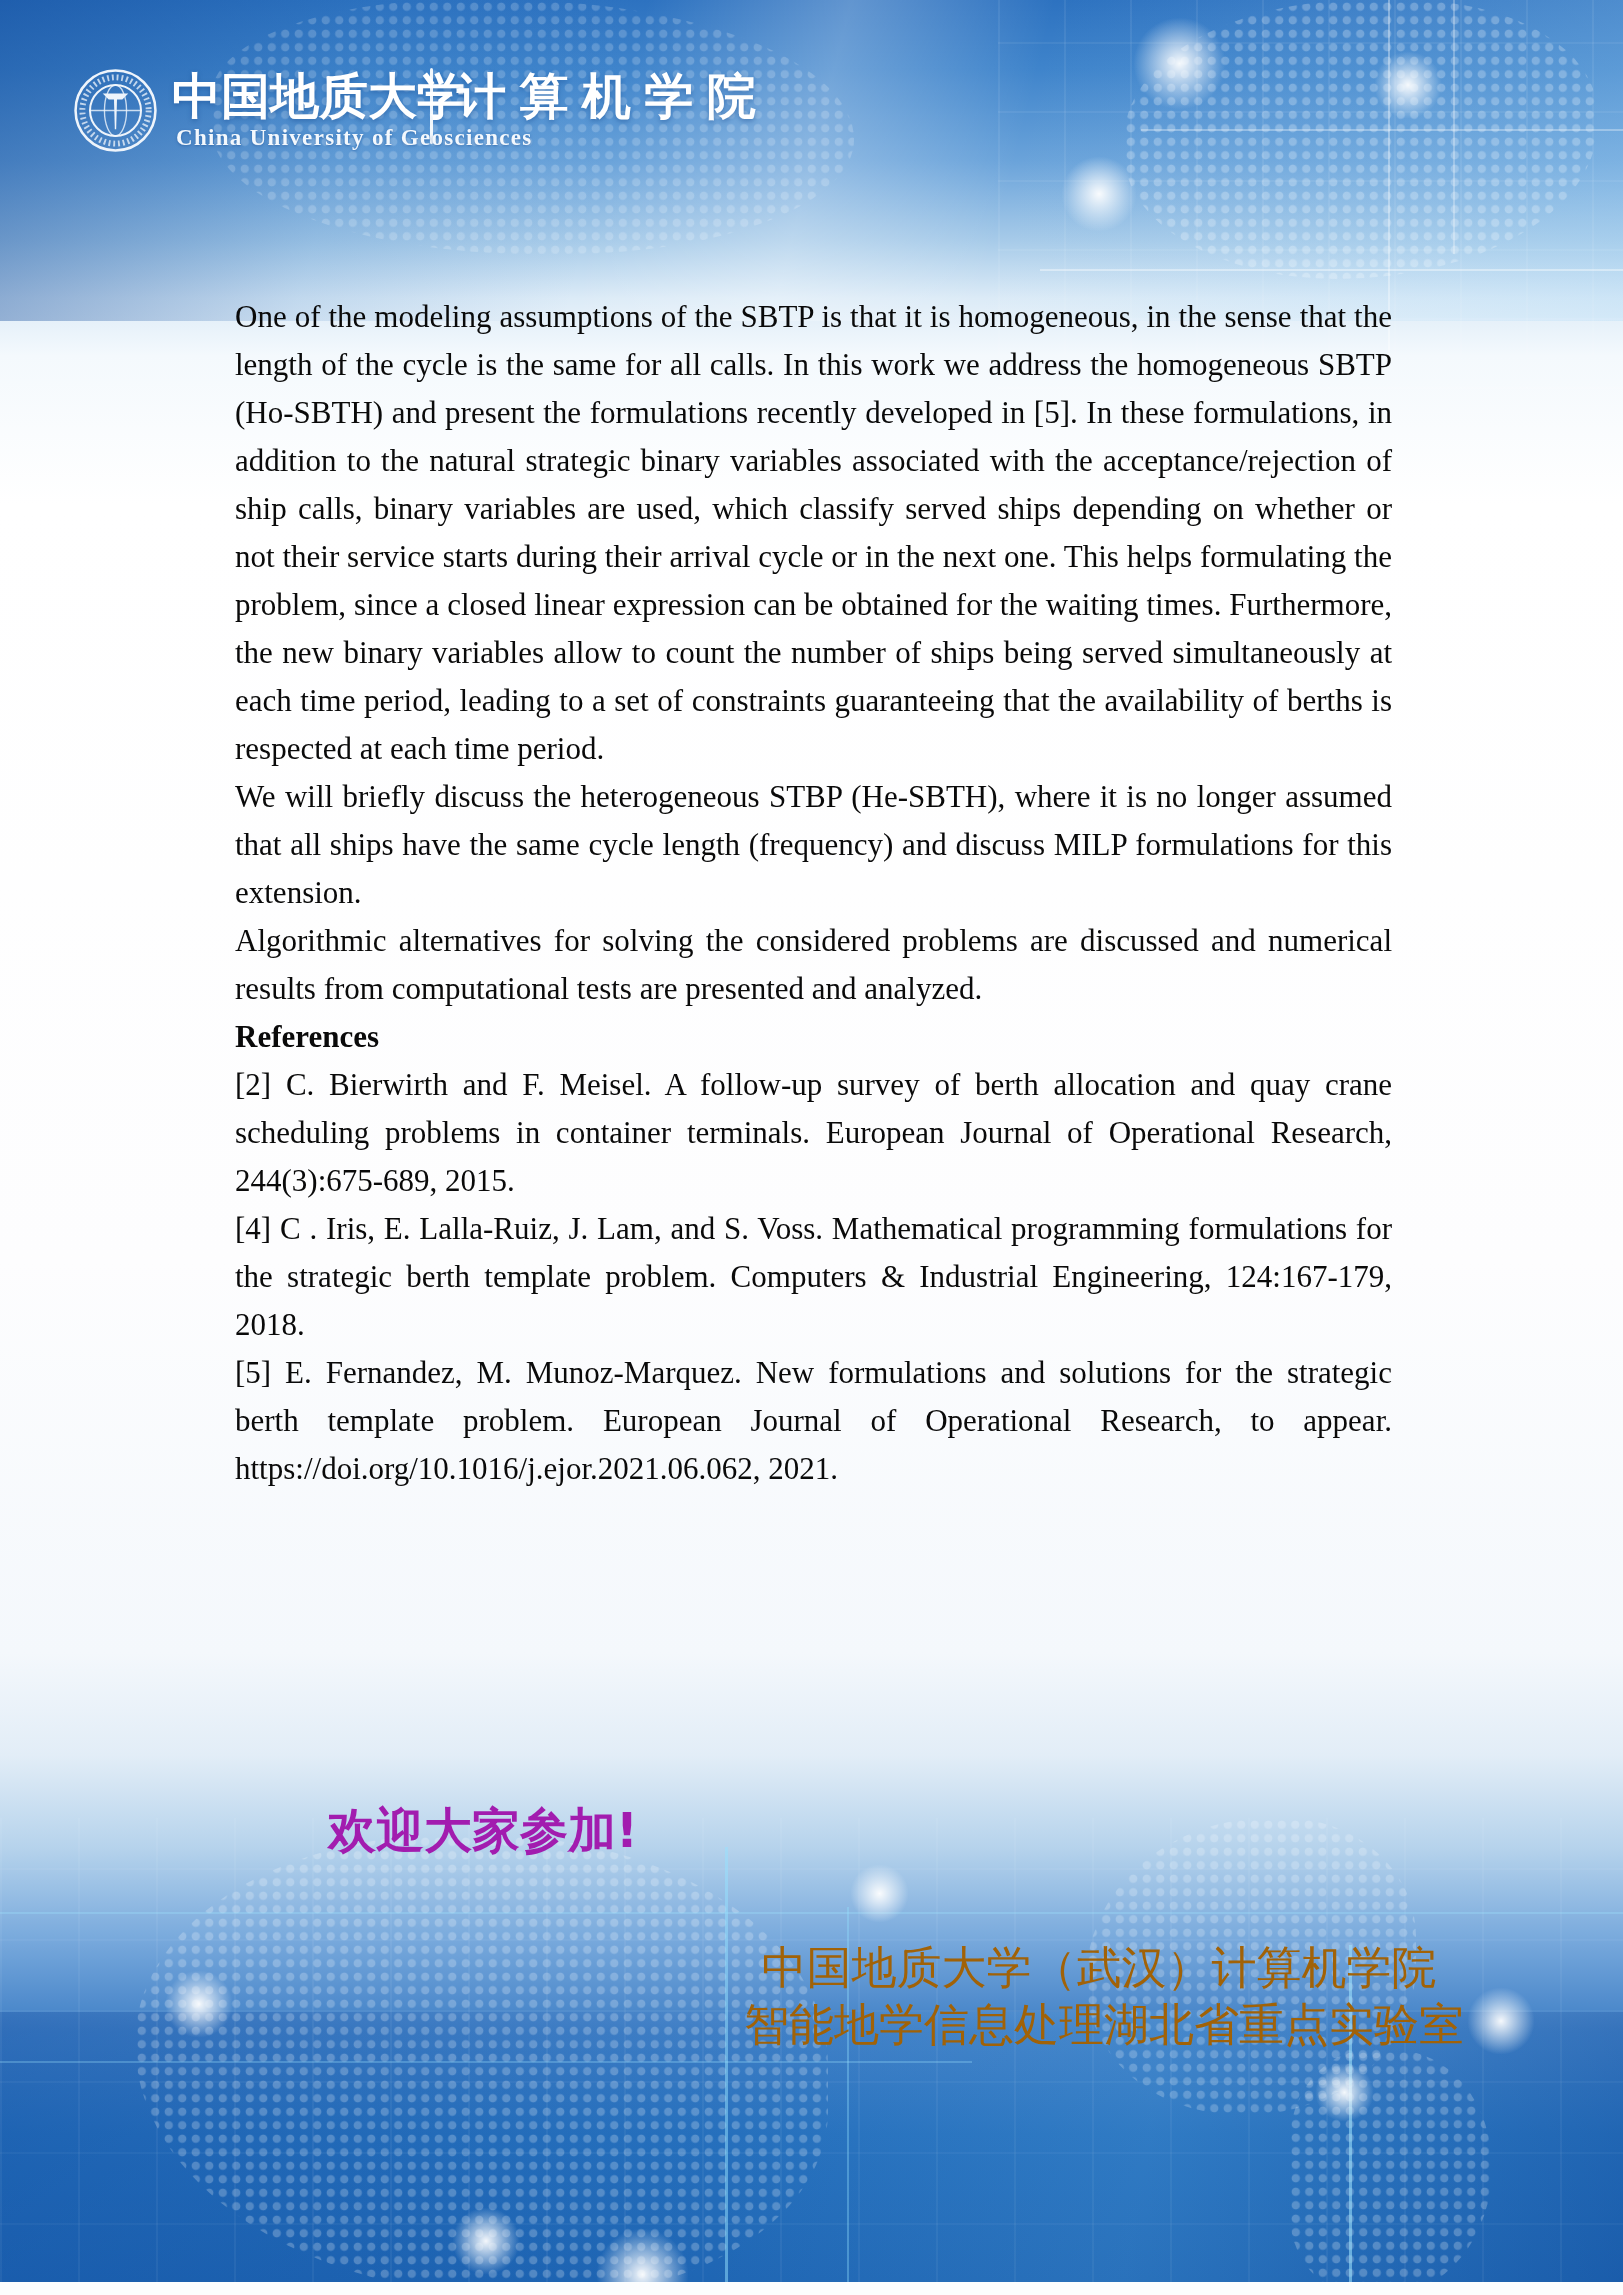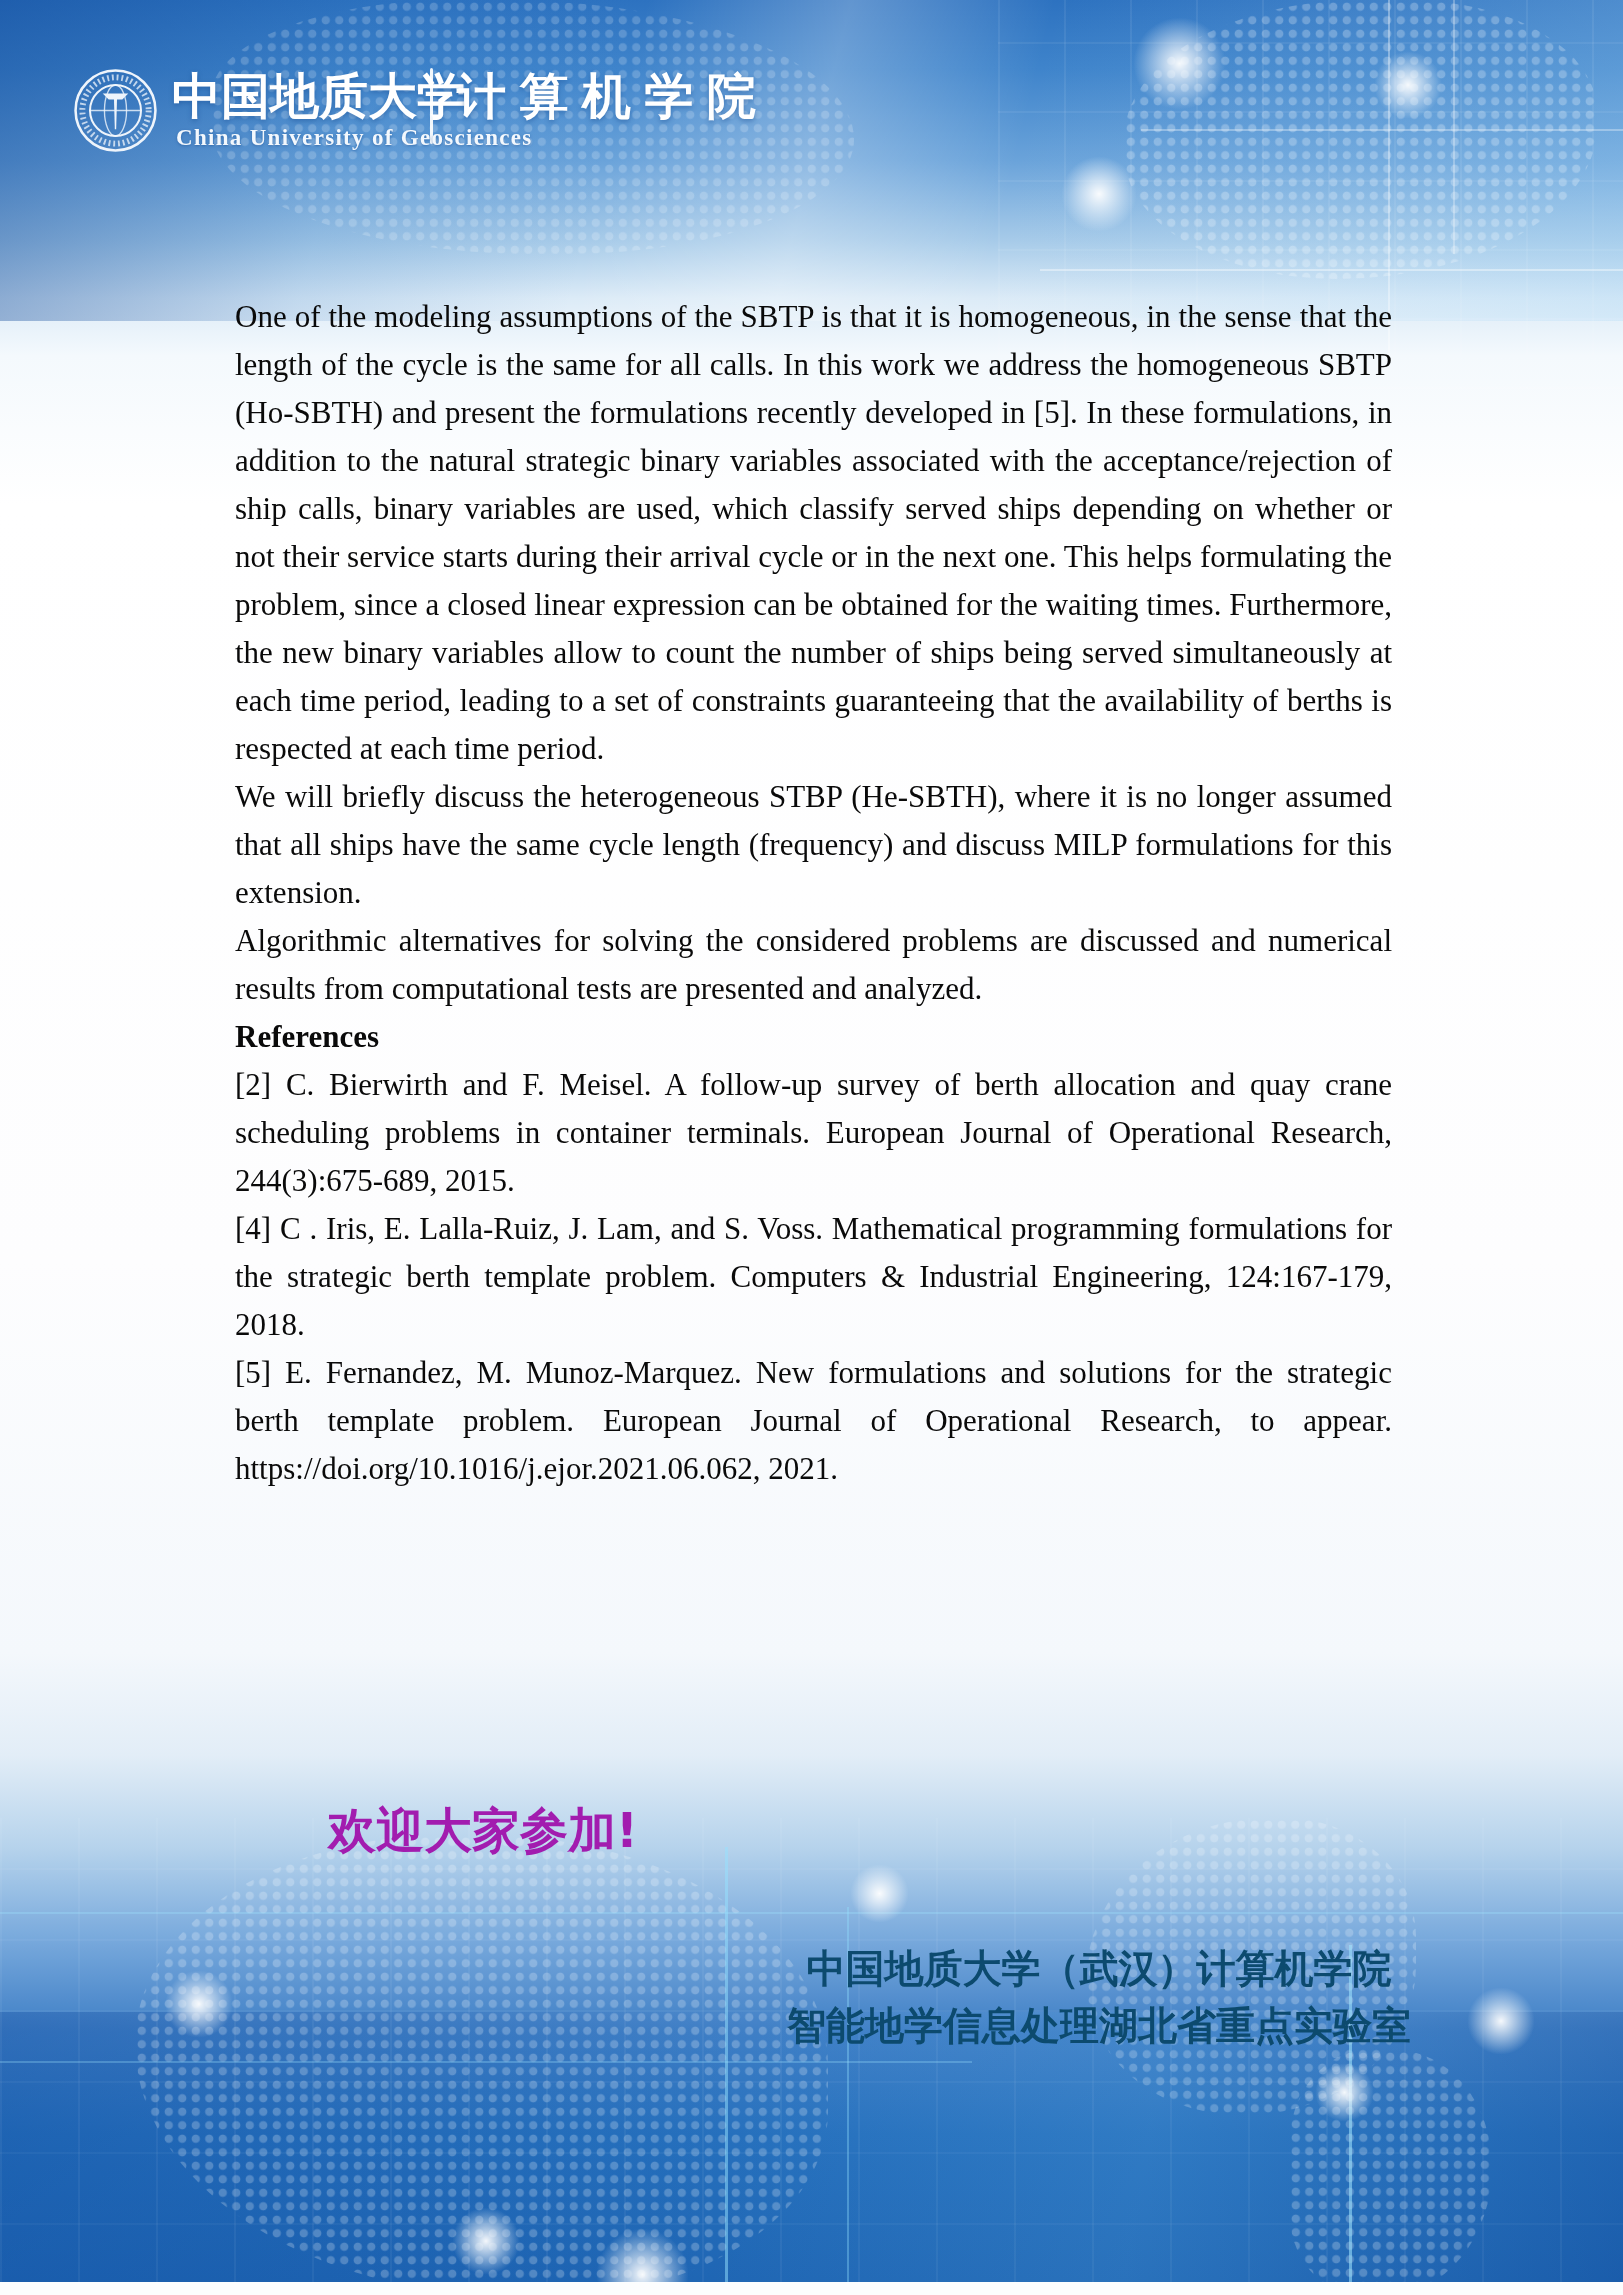--- a/index.html
+++ b/index.html
@@ -81,22 +81,22 @@
   .content p{margin:0;text-align:justify;}
   .refs-heading{margin:48px 0 0 0;font-weight:bold;font-size:31px;line-height:48px;}
   
   .welcome{
     position:absolute;left:328px;top:1799px;
     color:#a21caf;font-family:"DejaVu Sans",sans-serif;font-weight:bold;
     font-size:48px;white-space:nowrap;
   }
   .signature{
     position:absolute;left:744px;top:1940px;width:710px;
-    color:#0c4a6e;text-align:center;font-weight:bold;
-    font-size:39px;line-height:57px;white-space:nowrap;
+    color:#a16207;text-align:center;font-weight:normal;
+    font-size:45px;line-height:57px;white-space:nowrap;
   }
 </style>
 </head>
 <body>
 
 <div class="page">
 
   <div class="bg-base"></div>
   <div class="hdr-shade"></div>
   <div class="btm-shade"></div>

